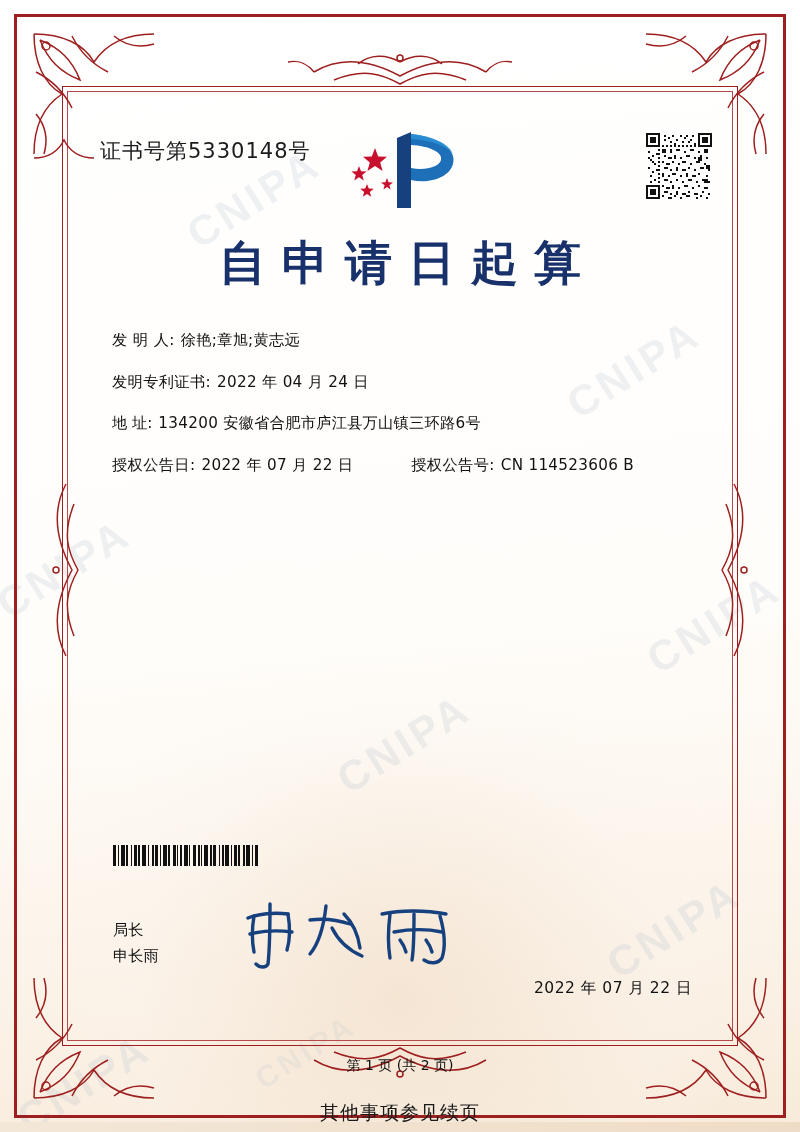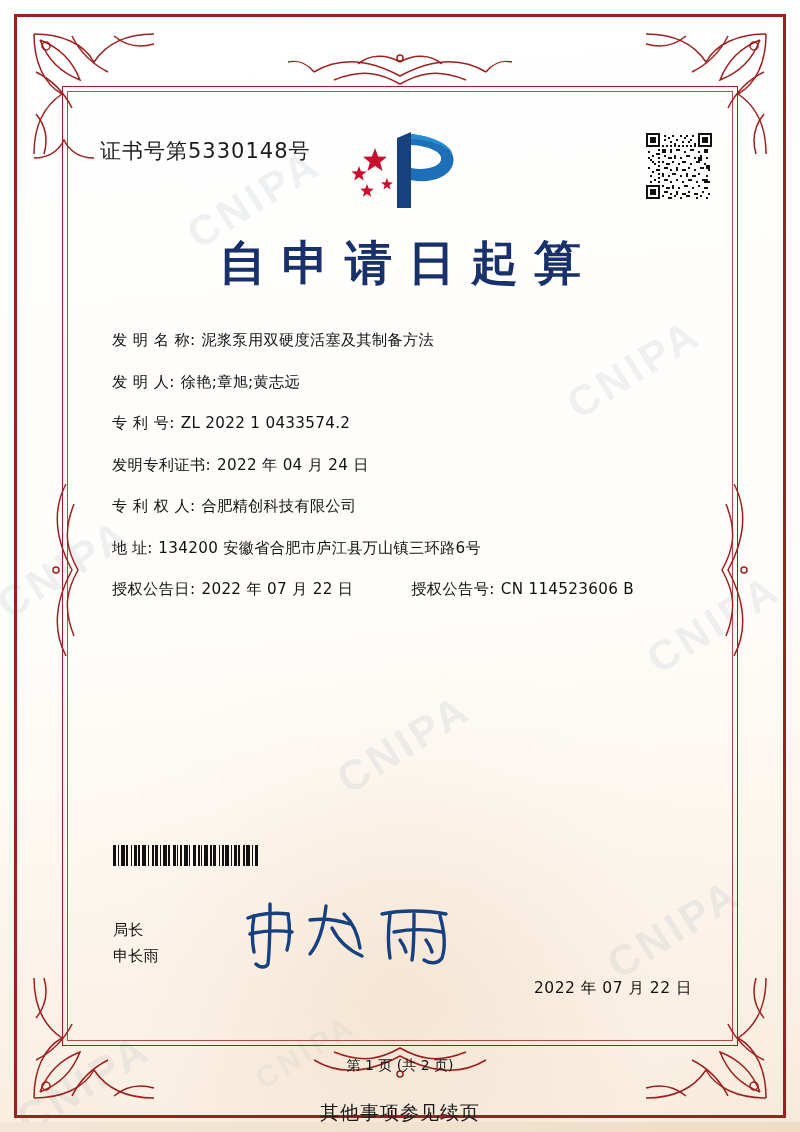--- a/index.html
+++ b/index.html
@@ -354,38 +354,26 @@
         <polygon points="52,56 53.8,60.6 58.8,60.8 54.8,64 56.2,68.8 52,66 47.8,68.8 49.2,64 45.2,60.8 50.2,60.6"></polygon>
         <polygon points="72,50 73.6,54.2 78,54.4 74.4,57.2 75.6,61.6 72,59 68.4,61.6 69.6,57.2 66,54.4 70.4,54.2"></polygon>
       </g>
     </svg>
   </div>
 
   <div class="title">自申请日起算</div>
 
   <div class="fields">
     <div class="frow">
-      <span class="flabel">发 明 名 称:</span>
-      <span class="fvalue">泥浆泵用双硬度活塞及其制备方法</span>
-    </div>
-    <div class="frow">
       <span class="flabel">发 明 人:</span>
       <span class="fvalue">徐艳;章旭;黄志远</span>
     </div>
     <div class="frow">
-      <span class="flabel">专 利 号:</span>
-      <span class="fvalue">ZL 2022 1 0433574.2</span>
-    </div>
-    <div class="frow">
       <span class="flabel">发明专利证书:</span>
       <span class="fvalue">2022 年 04 月 24 日</span>
-    </div>
-    <div class="frow">
-      <span class="flabel">专 利 权 人:</span>
-      <span class="fvalue">合肥精创科技有限公司</span>
     </div>
     <div class="frow">
       <span class="flabel sp4">地        址:</span>
       <span class="fvalue">134200 安徽省合肥市庐江县万山镇三环路6号</span>
     </div>
     <div class="frow dual">
       <span class="flabel">授权公告日:</span>
       <span class="fvalue">2022 年 07 月 22 日</span>
       <span class="dual-gap"></span>
       <span class="flabel">授权公告号:</span>

